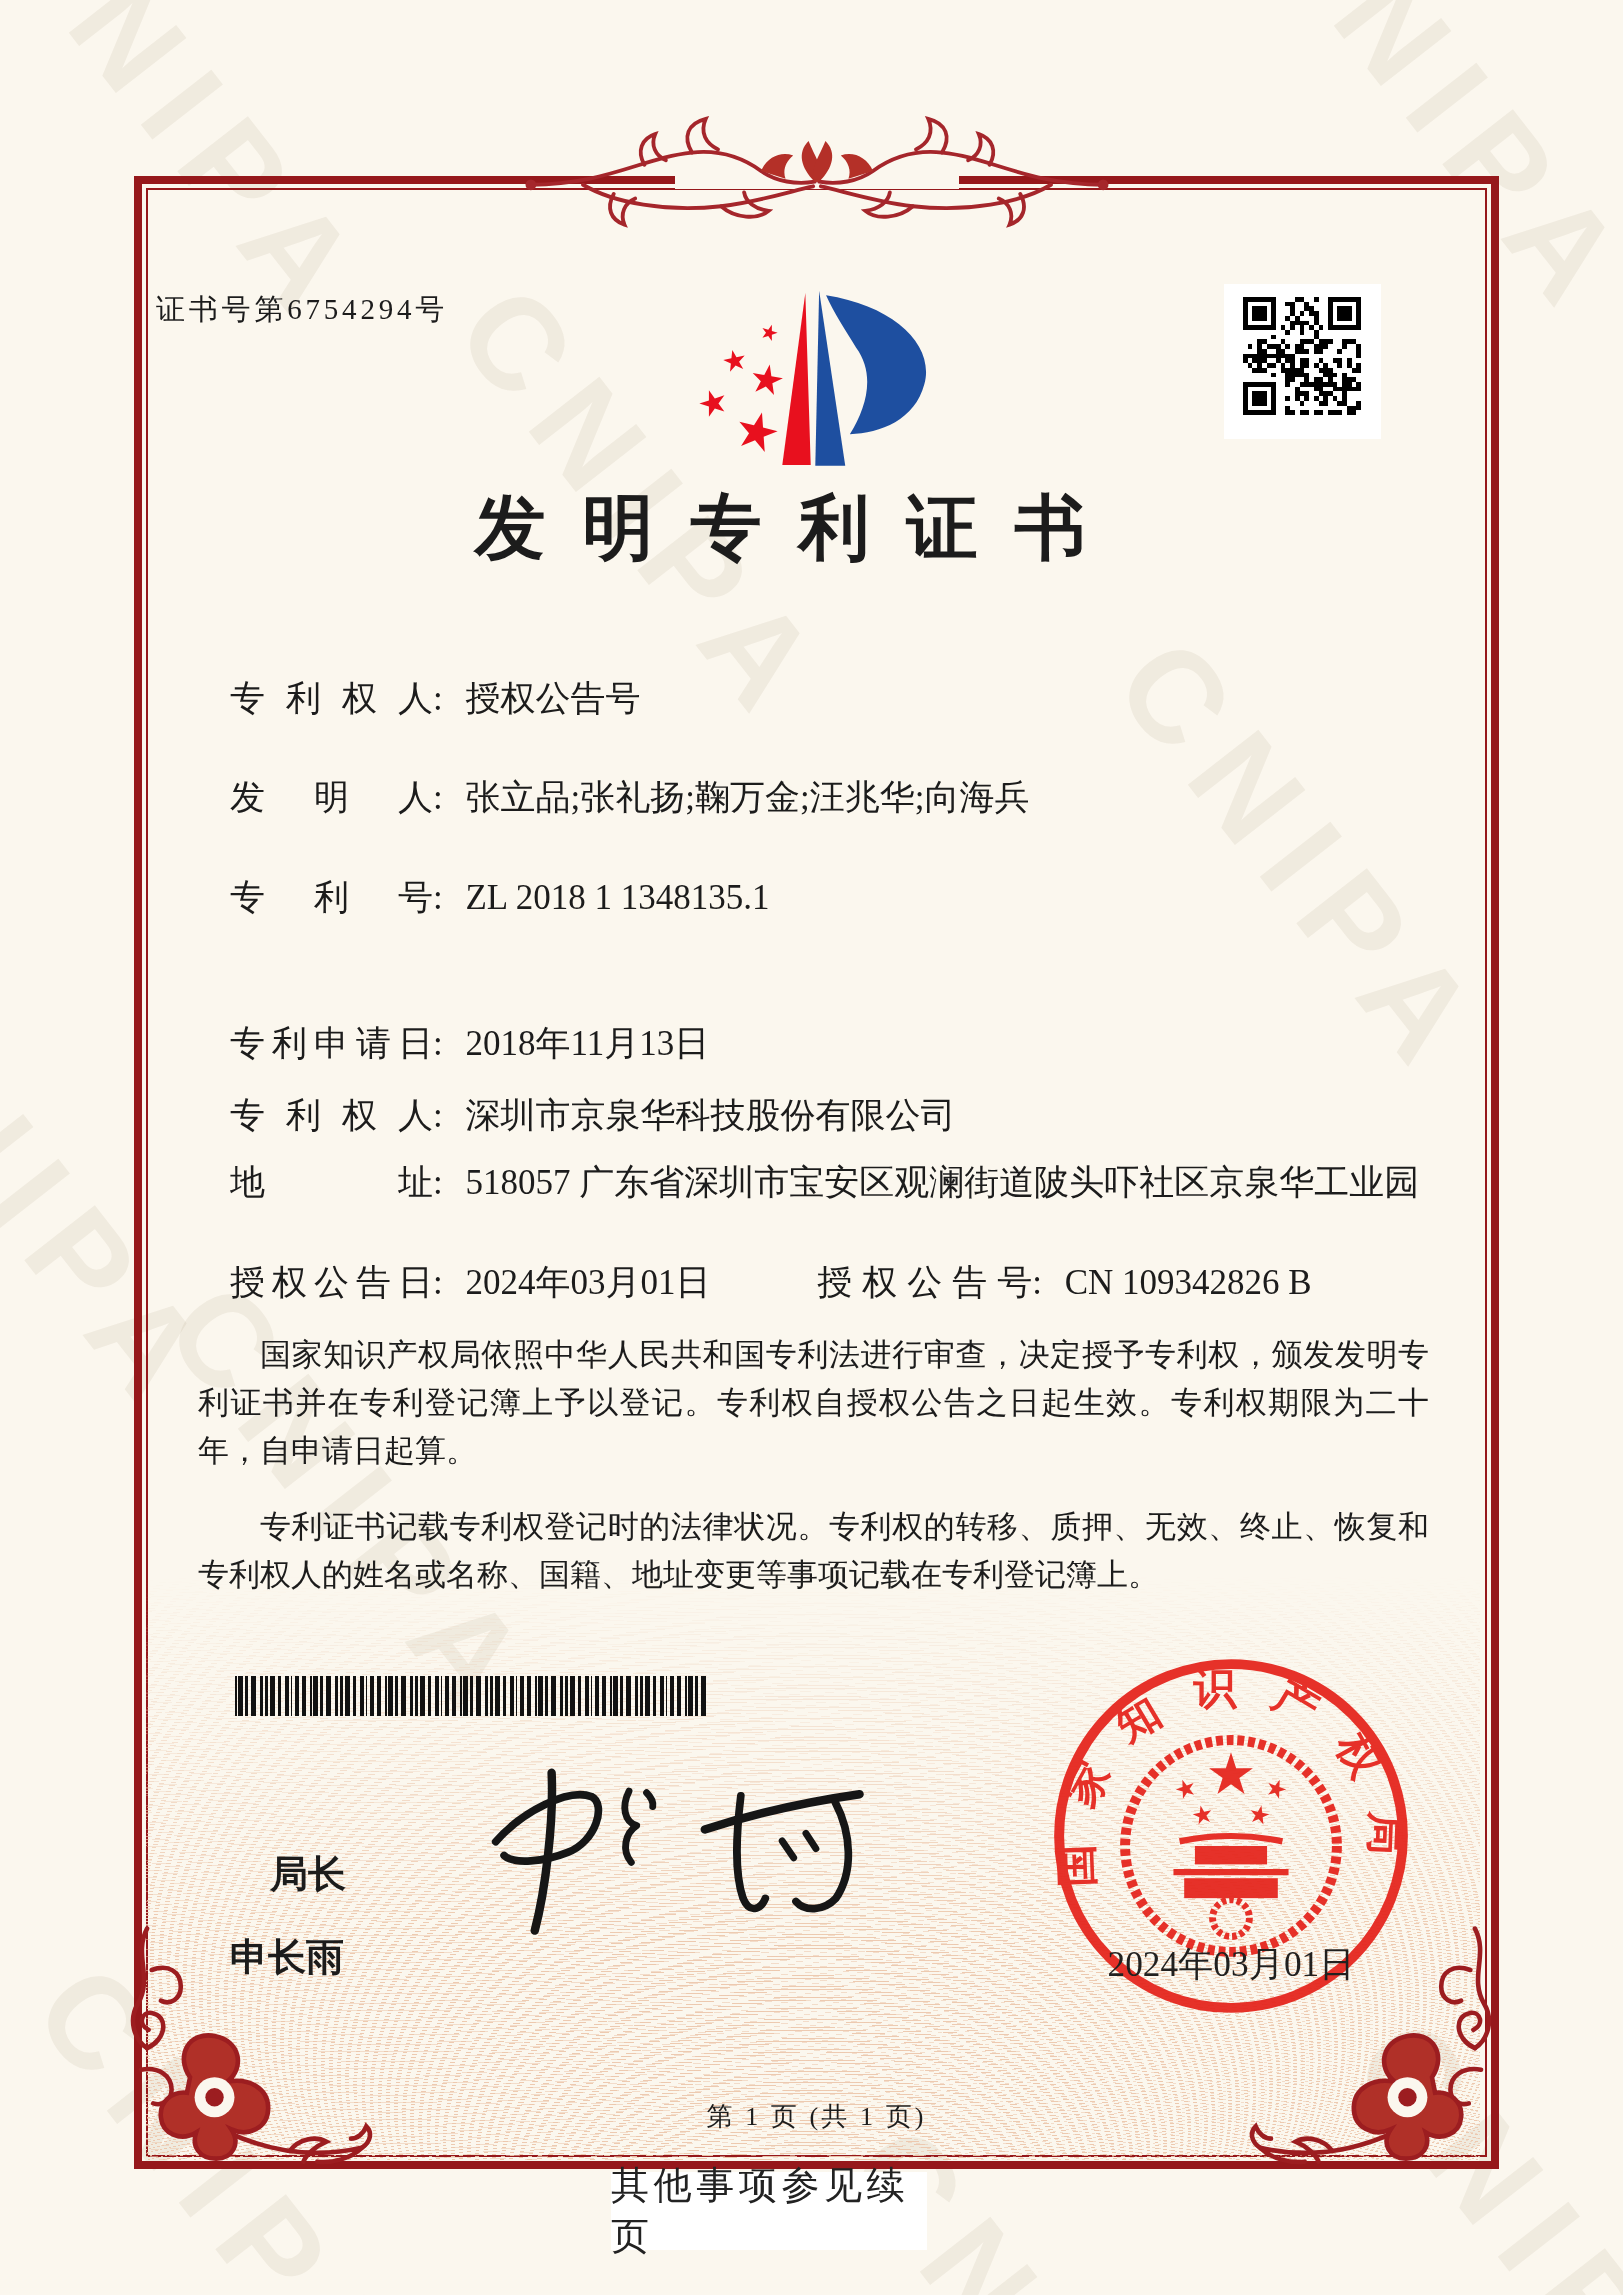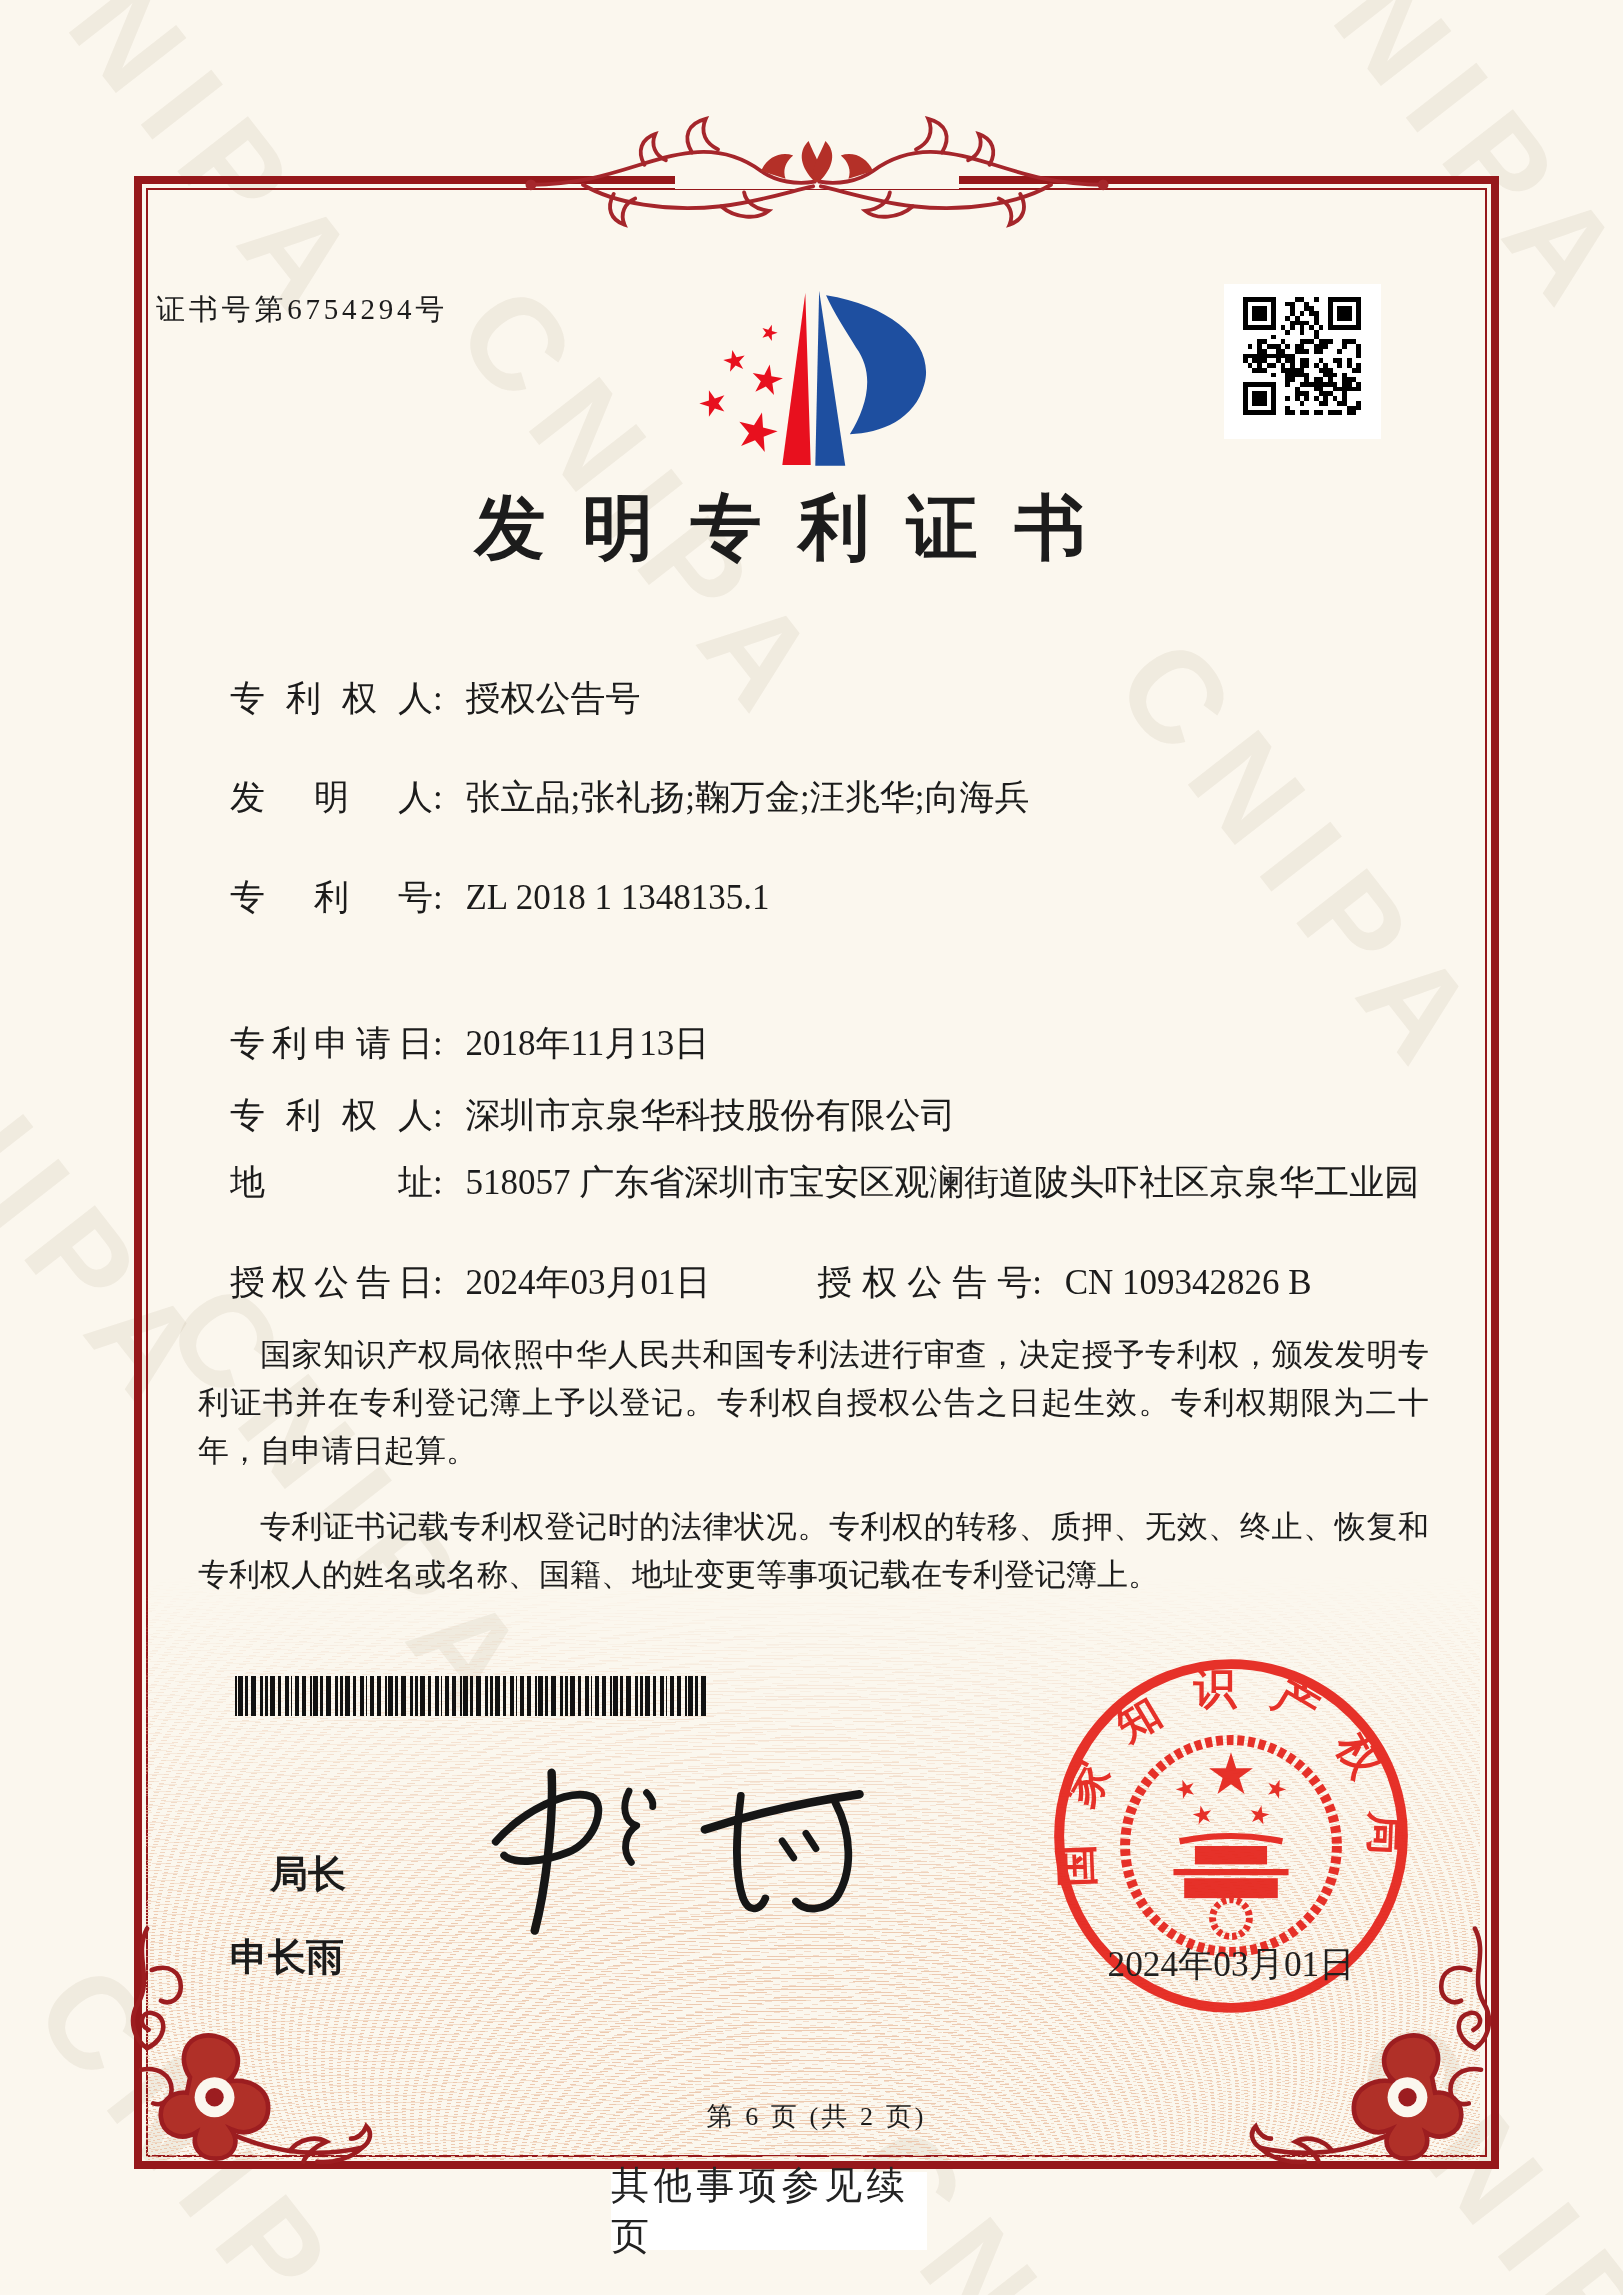--- a/index.html
+++ b/index.html
@@ -952,17 +952,17 @@
       <path d="M178 252 Q 245 238 312 252" fill="none" stroke-width="8"></path>
       <rect x="198" y="258" width="94" height="24" stroke="none"></rect>
       <path d="M170 292 L 320 292" fill="none" stroke-width="8"></path>
       <rect x="184" y="300" width="122" height="26" stroke="none"></rect>
       <circle cx="245" cy="352" r="24" fill="none" stroke-width="9" stroke-dasharray="6 4"></circle>
     </g>
     <text x="245" y="428" text-anchor="middle" font-size="46" fill="#111" font-family="'Liberation Serif','DejaVu Serif',serif">2024年03月01日</text>
   </g>
 </svg>
 
-<div class="abs page-info">第 6 页 (共 2 页)</div>
+<div class="abs page-info">第 1 页 (共 1 页)</div>
 <div class="abs cont-patch">
   <span>其他事项参见续页</span>
 </div>
 
 
 </body></html>

